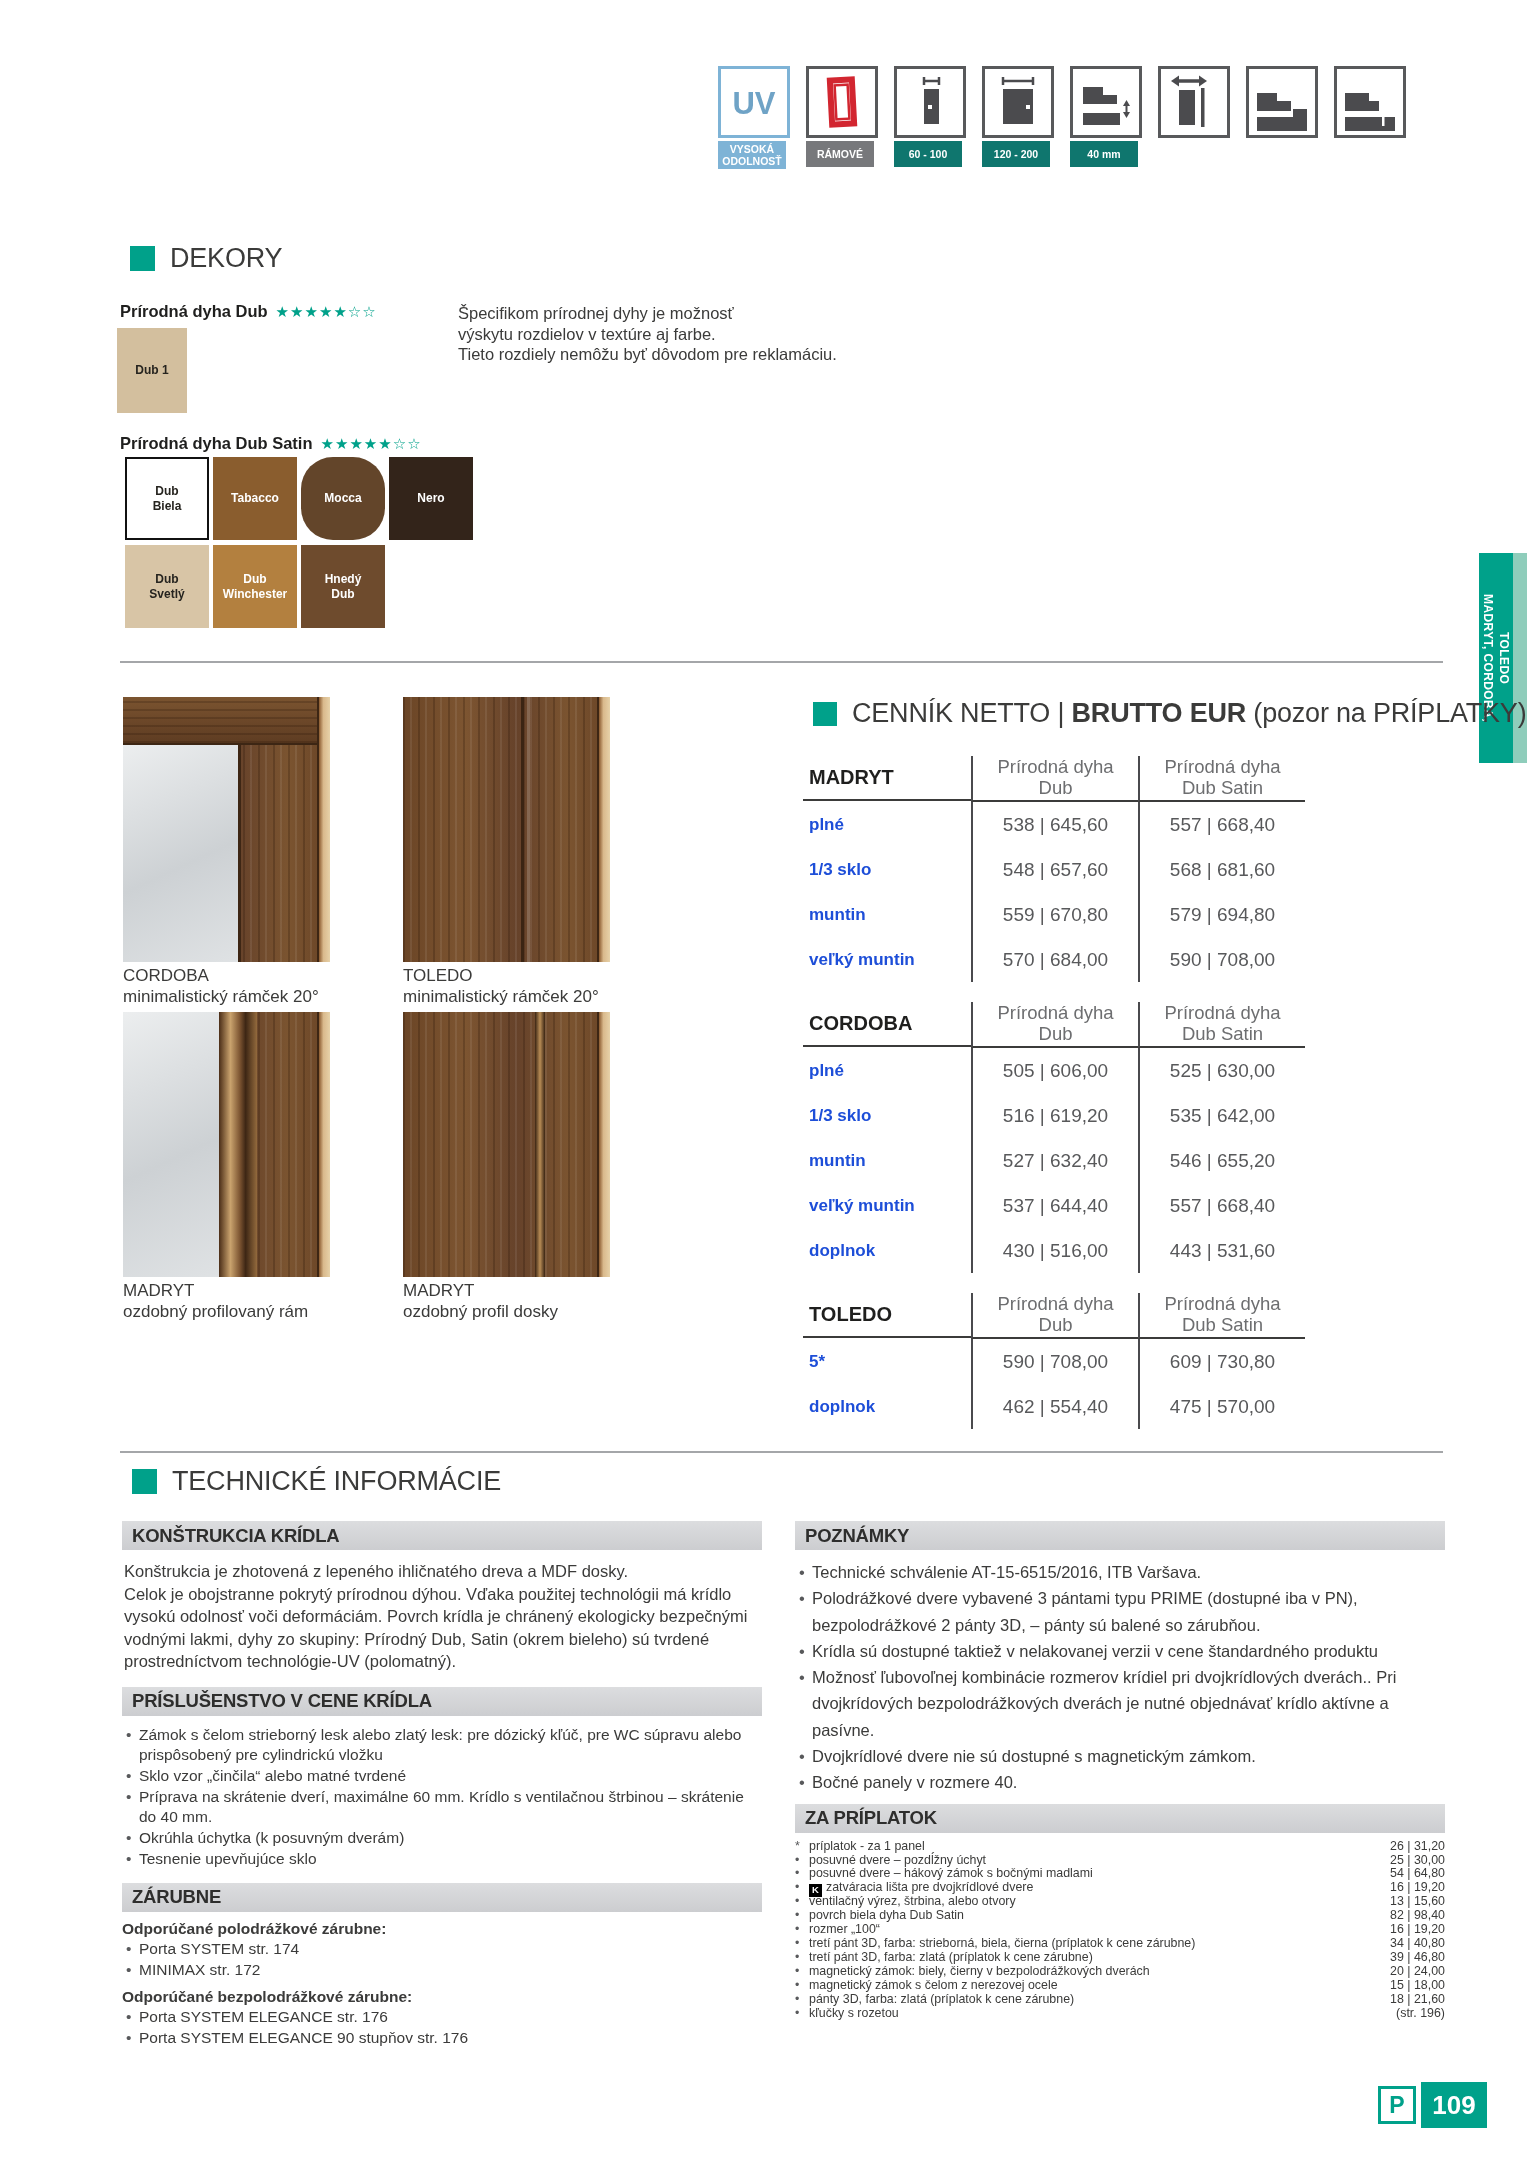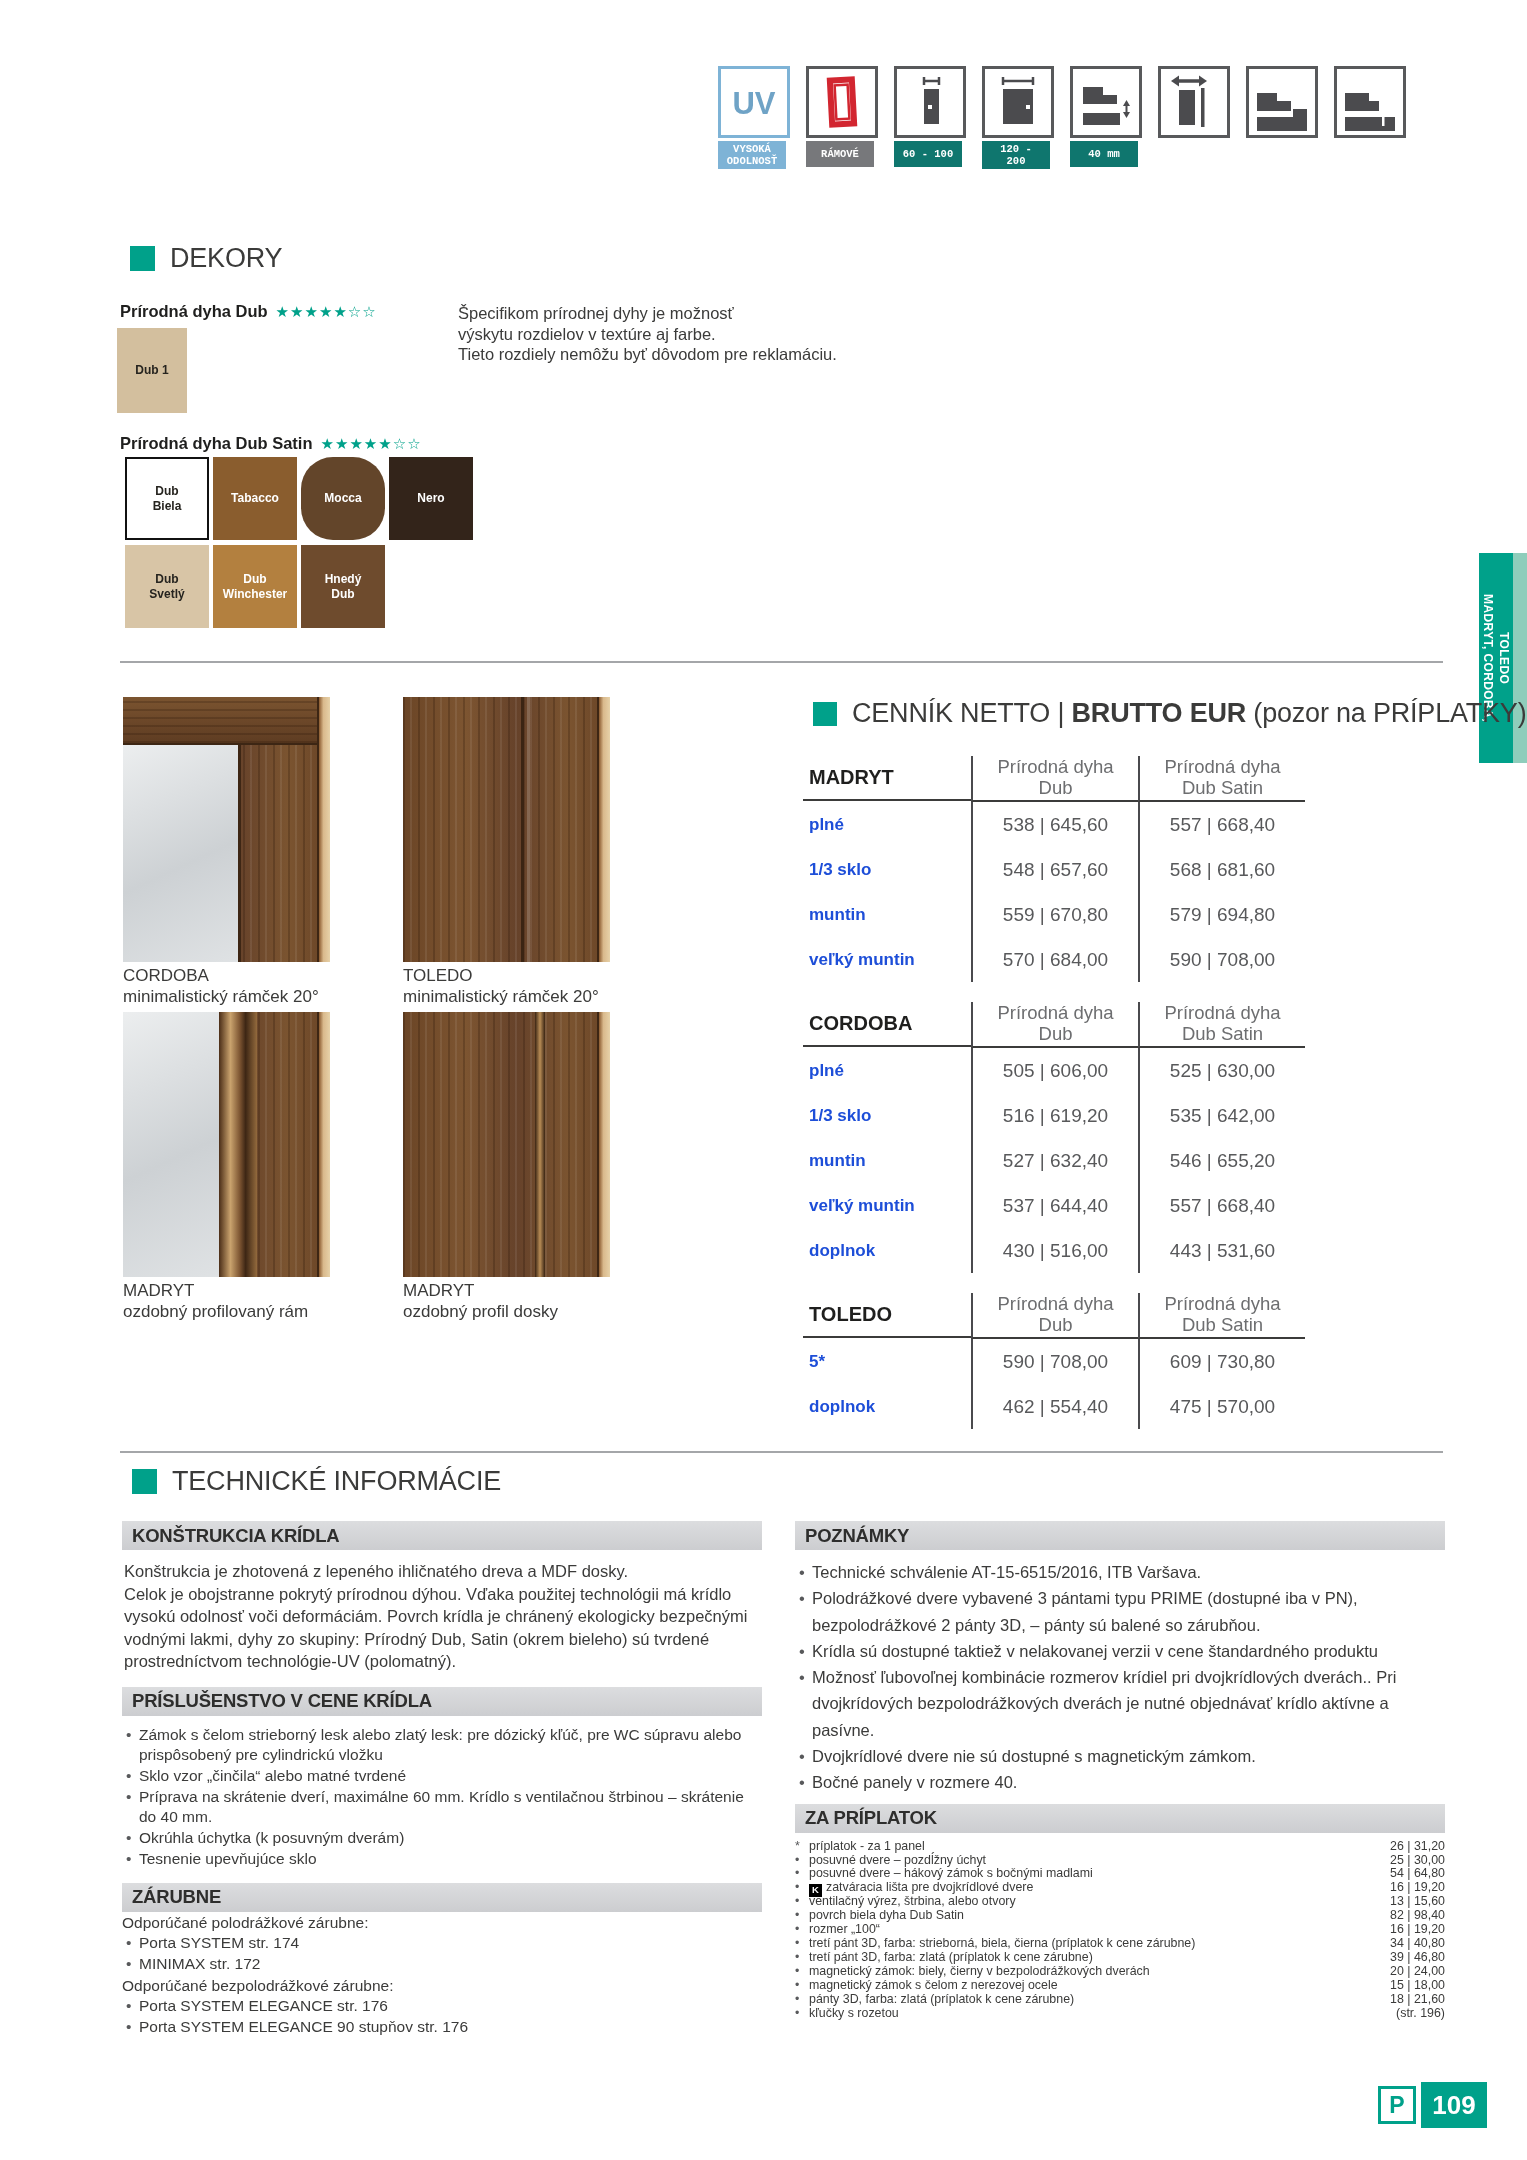--- a/index.html
+++ b/index.html
@@ -7,21 +7,21 @@
   body { font-family:"Liberation Sans", sans-serif; color:#3b3b3a; }
   .page { position:relative; width:1527px; height:2160px; background:#fff; overflow:hidden; }
 
   
   .badges { position:absolute; left:718px; top:66px; display:flex; gap:20px; }
   .badge { width:68px; display:flex; flex-direction:column; }
   .badge .box { width:72px; height:72px; border:3px solid #58595b; background:#fff;
                 display:flex; align-items:center; justify-content:center; }
   .badge.blue .box { border-color:#7eb3d6; }
   .badge .bar { margin-top:3px; min-height:26px; display:flex; align-items:center; justify-content:center;
-                text-align:center; color:#fff; font-size:10.5px; font-weight:bold; line-height:1.15; padding:2px 6px;font-family:Liberation Mono, monospace; }
+                text-align:center; color:#fff; font-size:10.5px; font-weight:bold; line-height:1.15; padding:2px 6px; }
   .bar-blue { background:#7eb3d6; }
   .bar-grey { background:#77787b; }
   .bar-dark { background:#0f766e; }
 
   
   .side-tab { position:absolute; left:1479px; top:553px; width:34px; height:210px; background:var(--accent,#00a18a);
               display:flex; align-items:center; justify-content:center; }
   .side-tab-text { writing-mode:vertical-lr; color:#fff; font-size:12px; font-weight:bold;
                    line-height:16px; letter-spacing:.4px; text-align:center; white-space:pre-line; }
   .side-strip { position:absolute; left:1513px; top:553px; width:14px; height:210px; background:#8fcdbb; }
@@ -85,21 +85,21 @@
   .col-left  { left:122px; width:640px; }
   .col-right { left:795px; width:650px; }
   .grey-bar { height:29px; background:linear-gradient(180deg,#dcdddf,#cccdd0); display:flex; align-items:center;
               padding-left:10px; font-size:18.5px; font-weight:bold; color:#2e2e2d; letter-spacing:-.2px; }
   .para { margin:10px 2px 0 2px; font-size:16.5px; line-height:22.5px; white-space:pre-line; }
   .blist { margin:9px 0 0 0; list-style:none; }
   .blist li { position:relative; padding-left:17px; font-size:15.5px; line-height:20px; margin-bottom:1px; }
   .blist.big li { font-size:16.5px; line-height:26.3px; margin-bottom:0; }
   .blist li .dot { position:absolute; left:4px; color:#58595b; }
   .mt14 { margin-top:14px; } .mt8 { margin-top:8px; }
-  .zg-title { font-size:15.5px; font-weight:normal; line-height:21px; }
+  .zg-title { font-size:15.5px; font-weight:bold; line-height:21px; margin-top:6px; }
   
   .pp-rows { margin-top:7px; }
   .pp-row { display:flex; align-items:baseline; font-size:12.4px; line-height:13.9px; color:#3b3b3a; }
   .pp-row .mk { width:14px; flex:none; text-align:left; color:#58595b; }
   .pp-row .lb { flex:1; }
   .pp-row .pr { flex:none; text-align:right; min-width:70px; }
   .kbadge { display:inline-flex; align-items:center; justify-content:center; width:13px; height:13px;
             background:#000; color:#fff; font-size:9.5px; font-weight:bold; margin-right:4px;
             position:relative; top:2px; }
 

